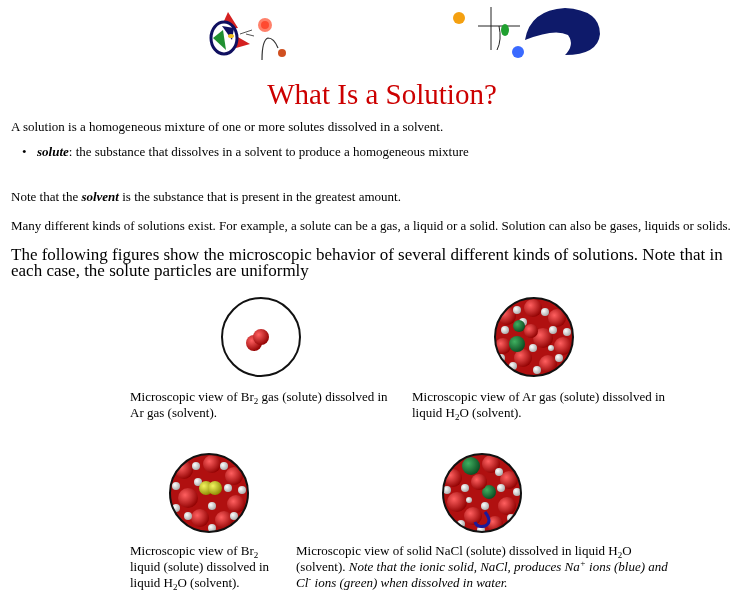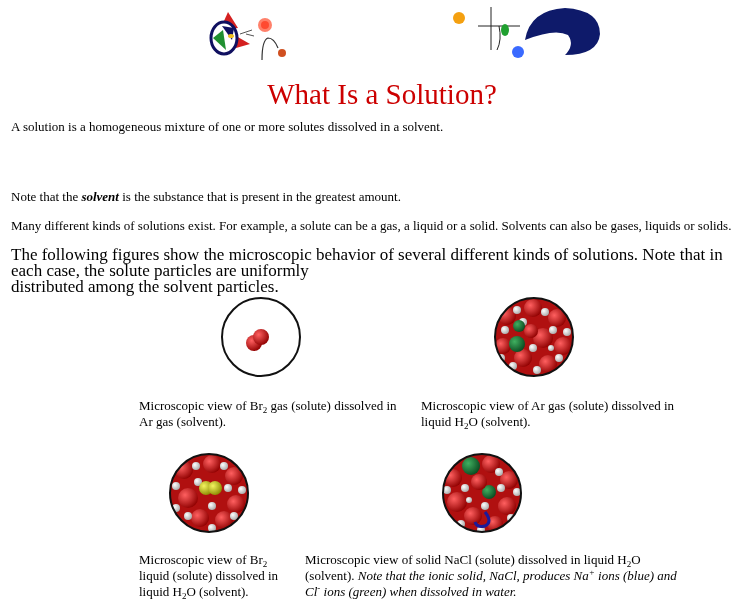--- a/index.html
+++ b/index.html
@@ -12,21 +12,21 @@
   .title {
     position: absolute; top: 74px; left: 0; width: 756px; text-align: center;
     color: #cc0000; font-weight: normal; font-size: 29px; margin: 4px;
   }
   .p { position: absolute; left: 8px; margin: 3px; line-height: 16px; }
   .bullets { position: absolute; left: 22px; top: 144px; margin: 0; padding: 0; list-style: none; }
   .bullets li { position: relative; padding-left: 15px; line-height: 16px; }
   .bullets li::before { content: "\2022"; position: absolute; left: 0; top: 0; }
   .bi { font-weight: bold; font-style: italic; }
   .fig { position: absolute; }
-  .cap { position: absolute; line-height: 16px; margin: 9px; }
+  .cap { position: absolute; line-height: 16px; margin: 0; }
   sub { font-size: 9px; vertical-align: -3px; line-height: 0; }
   sup { font-size: 9px; vertical-align: 5px; line-height: 0; }
   .it { font-style: italic; }
 </style>
 </head>
 <body>
 
 <svg class="banner" viewBox="0 0 756 72">
 
   <g>
@@ -48,27 +48,28 @@
   <ellipse cx="505" cy="30" rx="4" ry="6" fill="#20a030"></ellipse>
   <circle cx="518" cy="52" r="6" fill="#3a6aff"></circle>
   <path d="M525,40 Q530,10 565,8 Q600,10 600,34 Q598,55 565,55 Q575,45 568,35 Q555,28 525,40 Z" fill="#0e1a6a"></path>
 </svg>
 
 <h1 class="title">What Is a Solution?</h1>
 
 <p class="p" style="top:116px">A solution is a homogeneous mixture of one or more solutes dissolved in a solvent.</p>
 
 <ul class="bullets">
+  <li><span class="bi">solute</span><span>: the substance that dissolves in a solvent to produce a homogeneous mixture</span></li>
 </ul>
 
 <p class="p" style="top:186px"><span>Note that the </span><span class="bi">solvent</span><span> is the substance that is present in the greatest amount.</span></p>
 
-<p class="p" style="top:215px">Many different kinds of solutions exist. For example, a solute can be a gas, a liquid or a solid. Solvents can also be gases, liquids or solids.</p>
-
-<p class="p" style="top:244px; font-size:17px"><span>The following figures show the microscopic behavior of several different kinds of solutions. Note that in each case, the solute particles are uniformly</span><br><span>distributed among the solvent particles.</span></p>
+<p class="p" style="top:215px">Many different kinds of solutions exist. For example, a solute can be a gas, a liquid or a solid. Solution can also be gases, liquids or solids.</p>
+
+<p class="p" style="top:244px; font-size:17px"><span>The following figures show the microscopic behavior of several different kinds of solutions. Note that in each case, the solute particles are uniformly</span><br></p>
 
 <svg class="fig" style="left:220px; top:296px" width="82" height="82" viewBox="0 0 82 82">
   <circle cx="41" cy="41" r="39" fill="#fff" stroke="#111" stroke-width="2"></circle>
   <defs>
     <radialGradient id="rg" cx="0.35" cy="0.35" r="0.7">
         <stop offset="0" stop-color="#ff6060"></stop>
         <stop offset="1" stop-color="#900000"></stop>
       </radialGradient>
     <radialGradient id="gw" cx="0.35" cy="0.35" r="0.7">
         <stop offset="0" stop-color="#fff"></stop>

